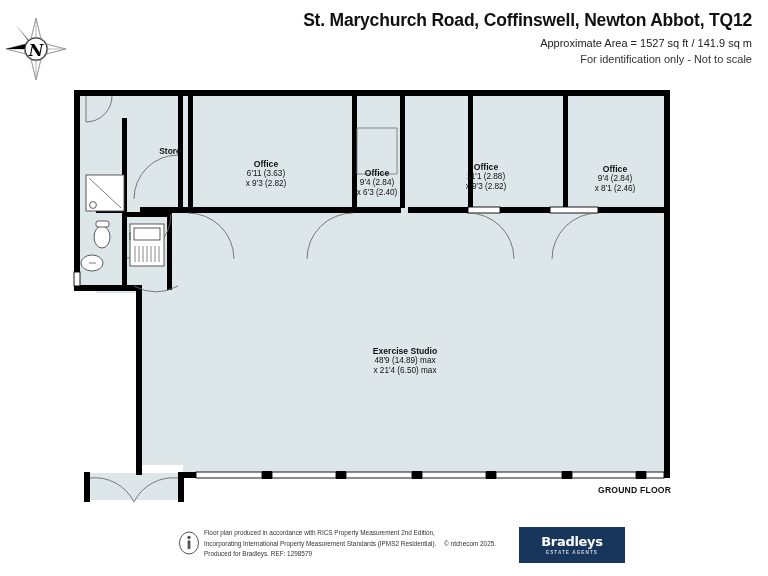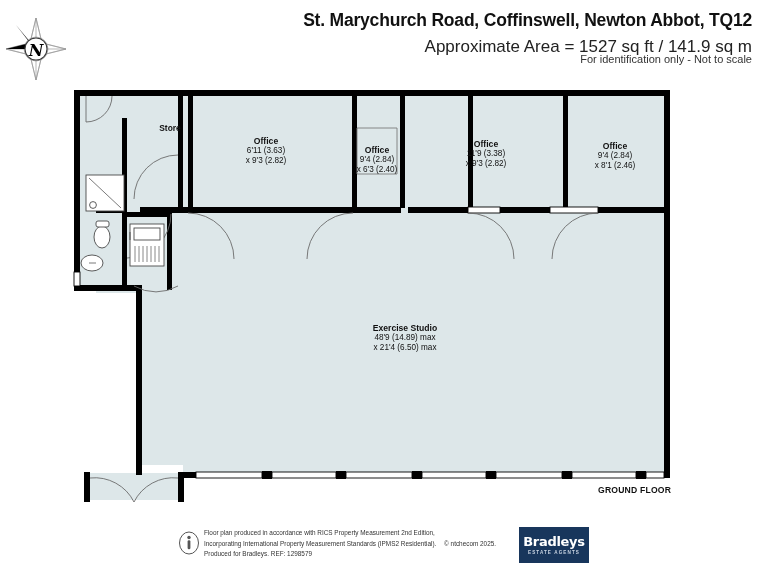--- a/index.html
+++ b/index.html
@@ -12,52 +12,52 @@
 
   
   .hdr{position:absolute;left:0;top:0;width:768px;}
   .title{
     position:absolute;right:16px;top:10px;
     font-size:17.5px;font-weight:bold;letter-spacing:-0.2px;
     white-space:nowrap;color:#111;
   }
   .area{
     position:absolute;right:16px;top:37px;
-    font-size:17px;color:#222;white-space:nowrap;
+    font-size:11px;color:#222;white-space:nowrap;
   }
   .notice{
     position:absolute;right:16px;top:53px;
     font-size:11px;color:#333;white-space:nowrap;
   }
 
   
   .compass{position:absolute;left:4px;top:16px;width:64px;height:66px;}
 
   
   .plan{position:absolute;left:0;top:0;width:768px;height:576px;}
 
   
-  .lbl{position:absolute;text-align:center;line-height:1.22;white-space:nowrap;}
+  .lbl{position:absolute;text-align:center;line-height:1.22;white-space:nowrap;margin-top:23px;}
   .lbl .nm{font-size:8.6px;font-weight:bold;color:#111;}
   .lbl .dm{font-size:8.2px;color:#111;}
   .lbl.store .nm{font-size:8.4px;}
 
   .gflabel{
     position:absolute;left:598px;top:485px;
     font-size:8.6px;font-weight:bold;letter-spacing:.2px;color:#111;
   }
 
   
   .footer{position:absolute;left:178px;top:527px;width:420px;height:40px;}
   .fico{position:absolute;left:0px;top:4px;width:22px;height:24px;}
   .ftxt{position:absolute;left:26px;top:1px;font-size:6.4px;line-height:1.65;color:#333;}
   .ftxt .cr{color:#333;}
   .logo{
     position:absolute;left:341px;top:0px;width:68px;height:34px;
-    background:#18365c;border:1px solid #18365c;
+    background:#18365c;border:1px solid #18365c;padding-left:36px;
   }
   .logo .bn{
     position:absolute;left:0;right:0;top:6px;text-align:center;
     font-size:13px;font-weight:bold;color:#fff;letter-spacing:-0.3px;
     font-family:"DejaVu Sans",sans-serif;
   }
   .logo .ba{
     position:absolute;left:0;right:0;top:22px;text-align:center;
     font-size:4.6px;font-weight:bold;color:#c9d4e2;letter-spacing:1.1px;
   }
@@ -234,21 +234,21 @@
   </div>
 
   <div class="lbl" style="left:337px;top:145px;width:80px;">
     <div class="nm">Office</div>
     <div class="dm">9'4 (2.84)</div>
     <div class="dm">x 6'3 (2.40)</div>
   </div>
 
   <div class="lbl" style="left:440px;top:139px;width:92px;">
     <div class="nm">Office</div>
-    <div class="dm">11'9 (3.38)</div>
+    <div class="dm">11'1 (2.88)</div>
     <div class="dm">x 9'3 (2.82)</div>
   </div>
 
   <div class="lbl" style="left:570px;top:141px;width:90px;">
     <div class="nm">Office</div>
     <div class="dm">9'4 (2.84)</div>
     <div class="dm">x 8'1 (2.46)</div>
   </div>
 
   <div class="lbl" style="left:330px;top:323px;width:150px;">

